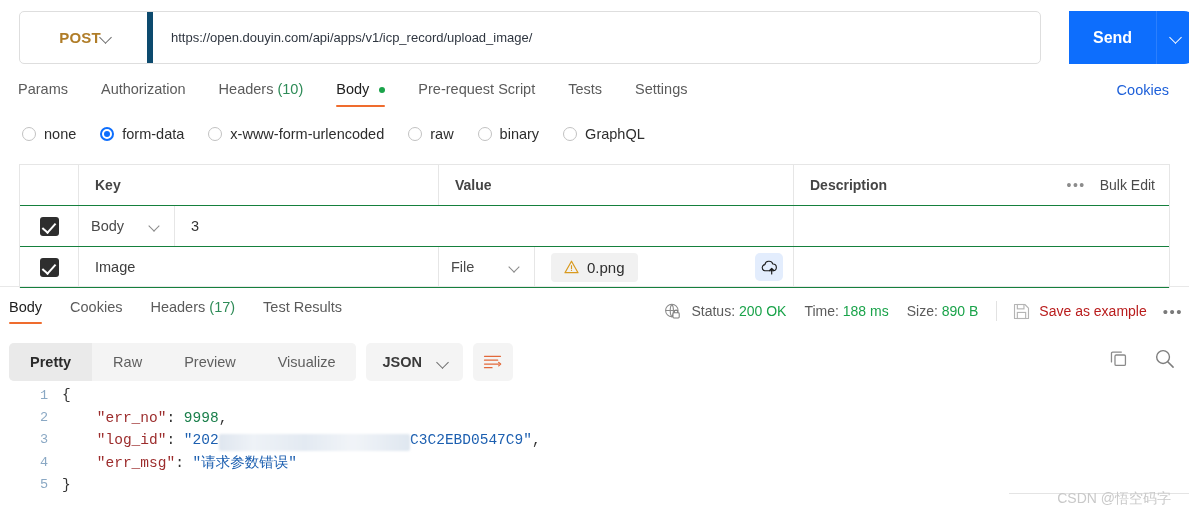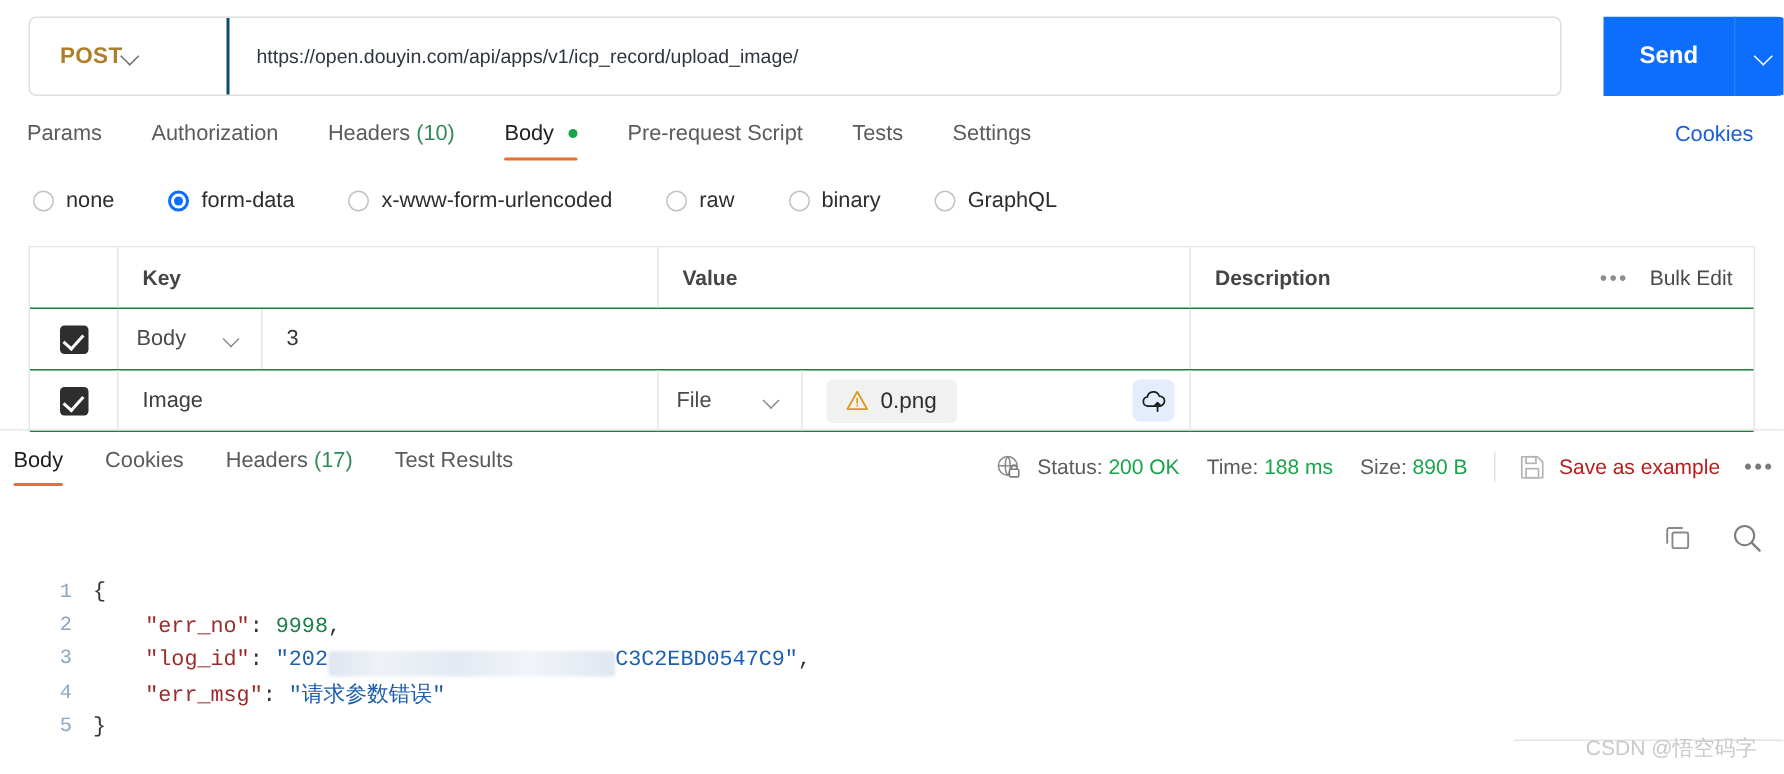--- a/index.html
+++ b/index.html
@@ -15,22 +15,22 @@
 
   
   .urlbar {
     position: absolute; left: 19px; top: 11px;
     width: 1022px; height: 53px;
     border: 1px solid #dedede; border-radius: 5px;
     background: #fff; display: flex; align-items: center;
   }
   .method {
     width: 133px; height: 51px; display: flex; align-items: center;
-    justify-content: flex-start; padding: 0 16px 0 20px;
-    border-right: 2px solid #0c4a6e; cursor: pointer;
+    justify-content: center; padding: 0 16px 0 20px;
+    border-right: 6px solid #0c4a6e; cursor: pointer;
   }
   .method-label { font-size: 15px; font-weight: bold; color: #b07d28; letter-spacing:.2px; }
   .chev { width: 11px; height: 11px; position: relative; }
   .chev::before {
     content:""; position:absolute; left:0; top:1px; width:8px; height:8px;
     border-right:1.4px solid #6b6b6b; border-bottom:1.4px solid #6b6b6b;
     transform: rotate(45deg);
   }
   .url-input {
     flex: 1; border: none; outline: none; background: transparent;
@@ -74,21 +74,21 @@
     background:#1aa34a; margin-left:6px; vertical-align: middle;
   }
   .cookies-link {
     position: absolute; right: 20px; top: 82px;
     font-size: 14.5px; color: #1c5fd9; cursor: pointer;
   }
 
   
   .radios {
     position: absolute; left: 22px; top: 126px;
-    display: flex; align-items: center; gap: 12px;
+    display: flex; align-items: center; gap: 0px;
   }
   .radio { display:flex; align-items:center; cursor:pointer; margin-right: 24px; }
   .rdot {
     width: 14px; height: 14px; border-radius: 50%;
     border: 1.5px solid #c2c2c2; margin-right: 8px; background:#fff;
     position: relative; flex: none;
   }
   .radio.sel .rdot { border-color: #0d6efd; border-width: 2px; }
   .radio.sel .rdot::after {
     content:""; position:absolute; left:50%; top:50%; width:6px; height:6px;
@@ -399,20 +399,38 @@
       <svg width="17" height="17" viewBox="0 0 18 18">
         <path d="M1.6 1.6 H12.6 L16.4 5.4 V16.4 H1.6 Z" fill="none" stroke="#b4b4b4" stroke-width="1.2" stroke-linejoin="round"></path>
         <rect x="4.6" y="1.6" width="7" height="4.6" fill="none" stroke="#b4b4b4" stroke-width="1.2"></rect>
         <rect x="4.6" y="10" width="8.8" height="6.4" fill="none" stroke="#b4b4b4" stroke-width="1.2"></rect>
       </svg>
       <span class="save-ex-label">Save as example</span>
     </span>
     <span class="dots-r">•••</span>
   </div>
 
+  <div class="pretty-bar">
+    <div class="seg">
+      <div class="segbtn active">Pretty</div>
+      <div class="segbtn">Raw</div>
+      <div class="segbtn">Preview</div>
+      <div class="segbtn">Visualize</div>
+    </div>
+    <div class="fmtsel">
+      <span class="fmt-label">JSON</span>
+      <span class="chev"></span>
+    </div>
+    <div class="wrapbtn">
+      <svg width="19" height="16" viewBox="0 0 20 17">
+        <path d="M1.5 2.5 H18.5 M1.5 6.6 H15.5 M1.5 10.7 H16.5 M1.5 14.5 H9.5" stroke="#e2683a" stroke-width="1.3" stroke-linecap="round" fill="none"></path>
+        <path d="M16.6 12.6 L18.7 10.7 L16.6 9" stroke="#e2683a" stroke-width="1.3" fill="none" stroke-linecap="round" stroke-linejoin="round"></path>
+      </svg>
+    </div>
+  </div>
 
   <div class="right-icons">
     <span class="icon-btn">
       <svg width="19" height="19" viewBox="0 0 20 20">
         <rect x="6.3" y="6.3" width="11" height="11" rx="1.3" fill="none" stroke="#8a8a8a" stroke-width="1.35"></rect>
         <path d="M13 3.2 H3.9 A1.3 1.3 0 0 0 2.6 4.5 V13.6" fill="none" stroke="#8a8a8a" stroke-width="1.35" stroke-linecap="round"></path>
       </svg>
     </span>
     <span class="icon-btn">
       <svg width="21" height="21" viewBox="0 0 22 22">

